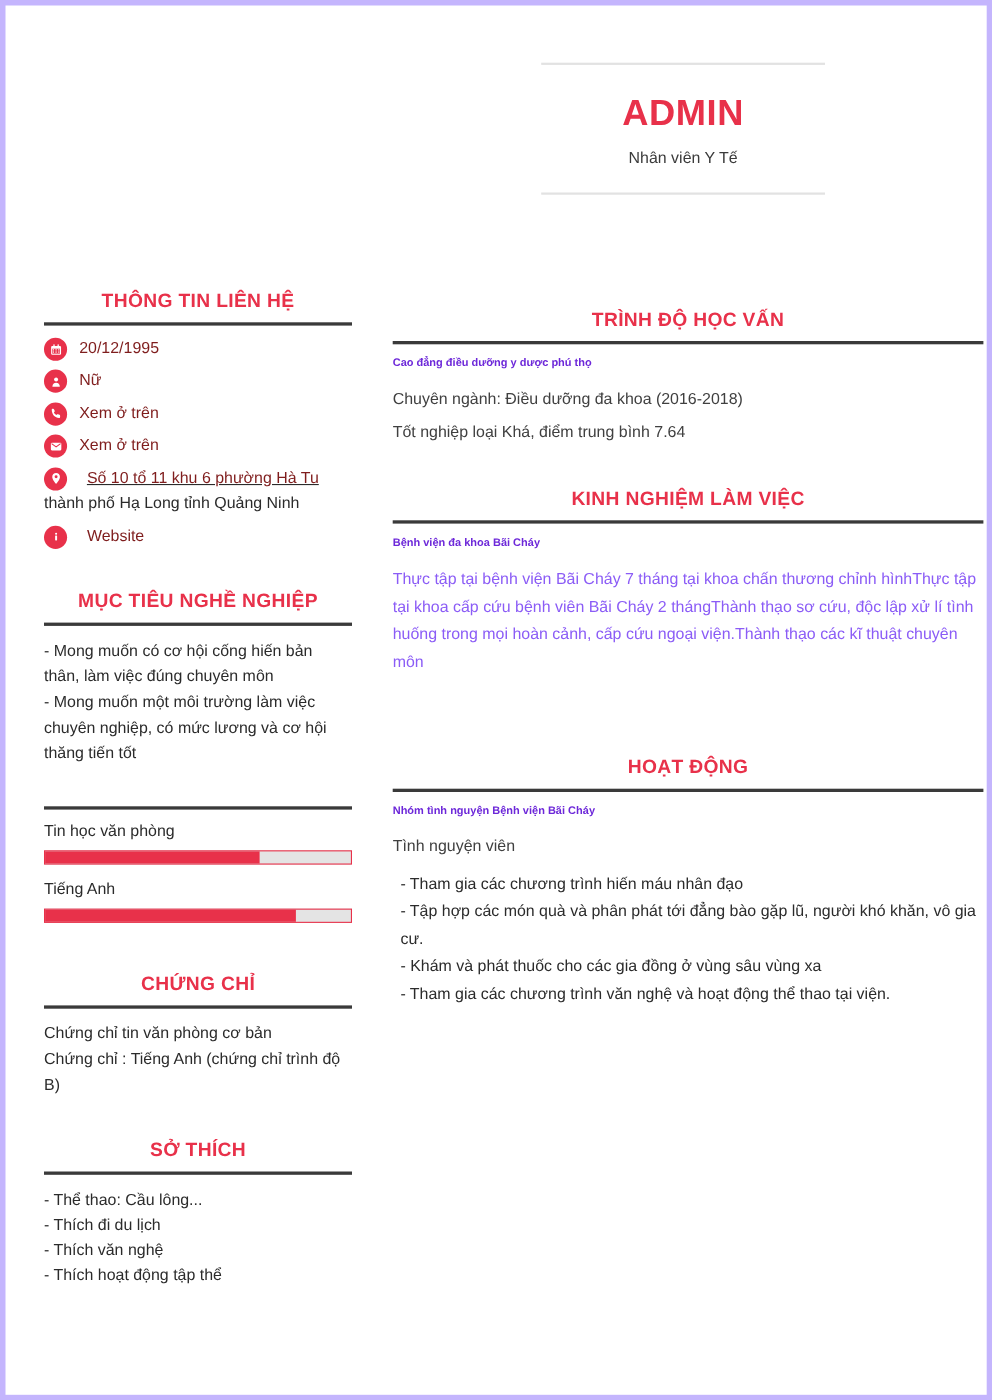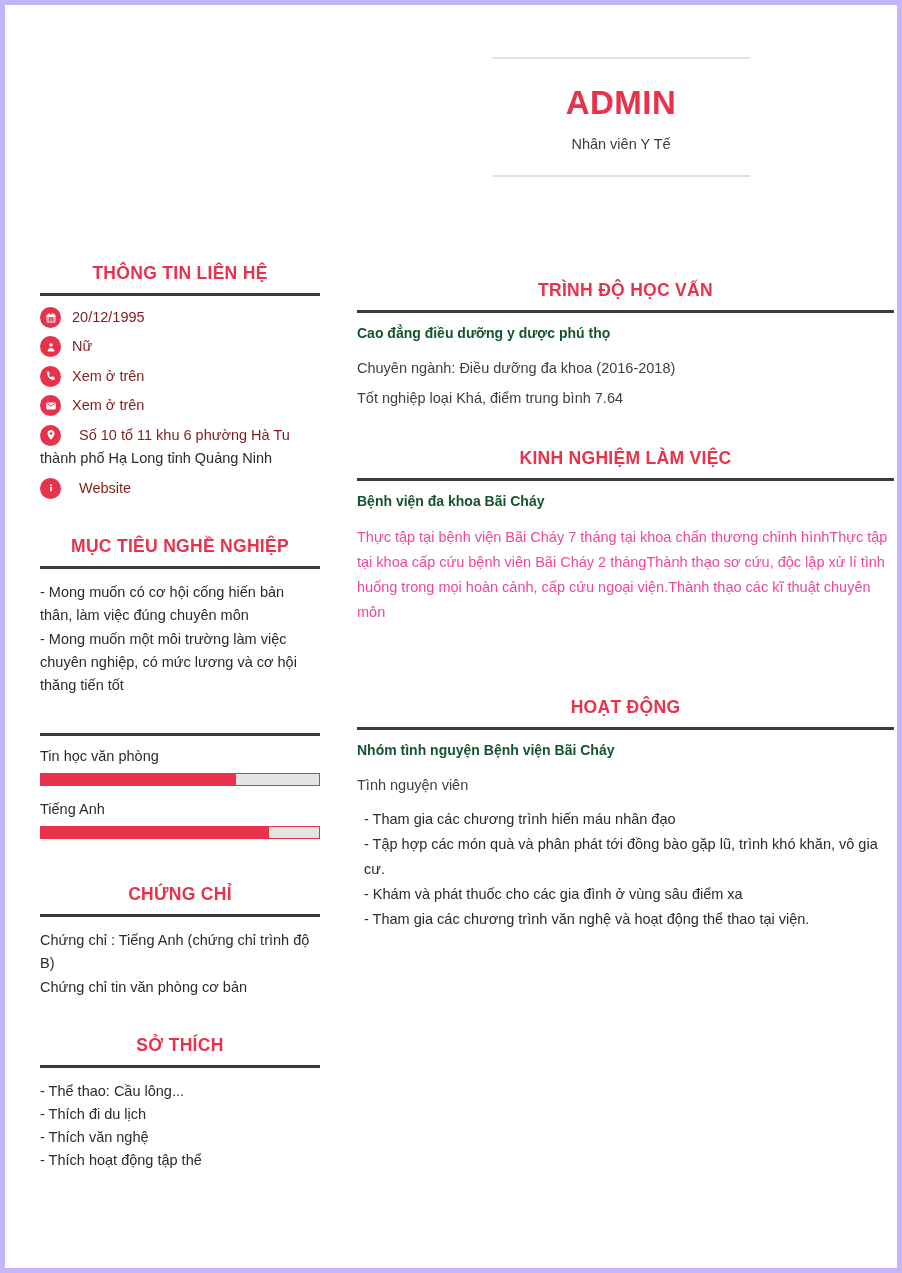--- a/index.html
+++ b/index.html
@@ -105,20 +105,21 @@
   .contact-text {
     font-size: 14.5px;
     color: #7f1d1d;
     line-height: 1.55;
     margin-left: 11px;
   }
   .contact-row.stacked { display: block; }
   .contact-row.stacked .inline-head {
     display: flex;
     align-items: flex-start;
+    text-decoration: underline;
   }
   .contact-row.stacked .cont-line {
     font-size: 14.5px;
     line-height: 1.55;
     color: #2b2b2b;
     margin-top: 1px;
   }
   .contact-text.indented { margin-left: 18px; }
 
   
@@ -144,35 +145,35 @@
     margin-bottom: 15px;
   }
   .skill-fill {
     position: absolute;
     left: 0; top: 0; bottom: 0;
     background: #e8314a;
   }
 
   
   .entry-title {
-    font-size: 14px;
+    font-size: 10px;
     font-weight: bold;
-    color: #14532d;
+    color: #6d28d9;
     margin-bottom: 16px;
   }
   .entry-line {
     font-size: 14.5px;
     line-height: 1.62;
     color: #404040;
     margin-bottom: 7px;
   }
   .entry-para {
     font-size: 14.5px;
     line-height: 1.72;
-    color: #ec4899;
+    color: #8b5cf6;
   }
   .bullets { margin-top: 10px; }
   .bullet {
     font-size: 14.5px;
     line-height: 1.72;
     color: #2b2b2b;
     padding-left: 7px;
   }
   .gap-md { height: 30px; }
   .gap-xl { height: 66px; }
@@ -302,22 +303,22 @@
 
       </div>
     </div>
 
     <div class="gap-md"></div>
 
     <div class="section">
       <div class="section-title">CHỨNG CHỈ</div>
       <div class="section-rule"></div>
       <div class="section-body">
+        <div class="para tight">Chứng chỉ  tin văn phòng cơ bản</div>
         <div class="para tight">Chứng chỉ : Tiếng Anh (chứng chỉ trình độ B)</div>
-        <div class="para tight">Chứng chỉ  tin văn phòng cơ bản</div>
       </div>
     </div>
 
     <div class="gap-md"></div>
 
     <div class="section">
       <div class="section-title">SỞ THÍCH</div>
       <div class="section-rule"></div>
       <div class="section-body">
         <div class="para tight">- Thể thao: Cầu lông...</div>
@@ -355,22 +356,22 @@
     <div class="gap-xl"></div>
 
     <div class="section">
       <div class="section-title">HOẠT ĐỘNG</div>
       <div class="section-rule"></div>
       <div class="section-body">
         <div class="entry-title">Nhóm tình nguyện Bệnh viện Bãi Cháy</div>
         <div class="entry-line">Tình nguyện viên</div>
         <div class="bullets">
           <div class="bullet">- Tham gia các chương trình hiến máu nhân đạo</div>
-          <div class="bullet">- Tập hợp các món quà và phân phát tới đồng bào gặp lũ, trình khó khăn, vô gia cư.</div>
-          <div class="bullet">- Khám và phát thuốc cho các gia đình ở vùng sâu điểm xa</div>
+          <div class="bullet">- Tập hợp các món quà và phân phát tới đẳng bào gặp lũ, người khó khăn, vô gia cư.</div>
+          <div class="bullet">- Khám và phát thuốc cho các gia đồng ở vùng sâu vùng xa</div>
           <div class="bullet">- Tham gia các chương trình văn nghệ và hoạt động thể thao tại viện.</div>
         </div>
       </div>
     </div>
 
   </div>
 
 </div>
 
 </body></html>

